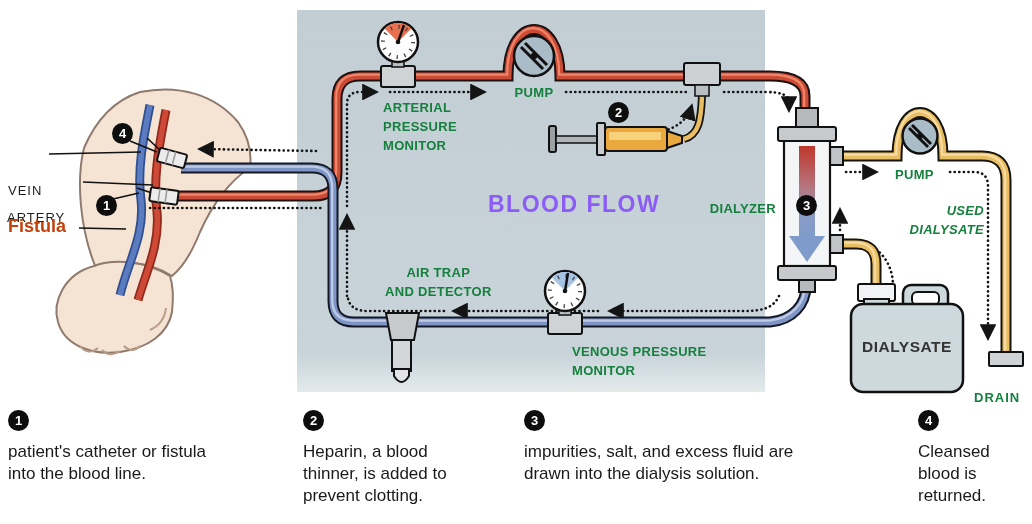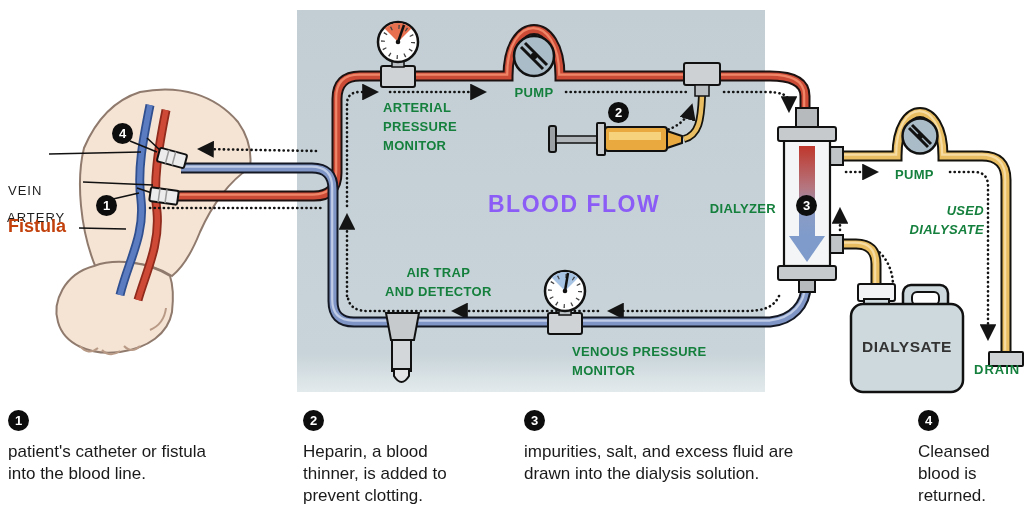--- a/index.html
+++ b/index.html
@@ -223,21 +223,21 @@
     <div>VENOUS PRESSURE</div>
     <div>MONITOR</div>
   </div>
 
   <div class="lbl mach" style="left:895px;top:165px;">PUMP</div>
   <div class="lbl mach right-align" style="left:884px;top:201px;width:100px;font-style:italic;">
     <div>USED</div>
     <div>DIALYSATE</div>
   </div>
   <div class="lbl juglbl" style="left:852px;top:338px;width:110px;">DIALYSATE</div>
-  <div class="lbl mach" style="left:974px;top:360px;letter-spacing:1px;">DRAIN</div>
+  <div class="lbl mach" style="left:974px;top:388px;letter-spacing:1px;">DRAIN</div>
 
   <div class="step" style="left:8px;">
     <span class="badge bdg">1</span>
     <span class="line">patient's catheter or fistula</span>
     <span class="line">into the blood line.</span>
   </div>
   <div class="step" style="left:303px;">
     <span class="badge bdg">2</span>
     <span class="line">Heparin, a blood</span>
     <span class="line">thinner, is added to</span>

